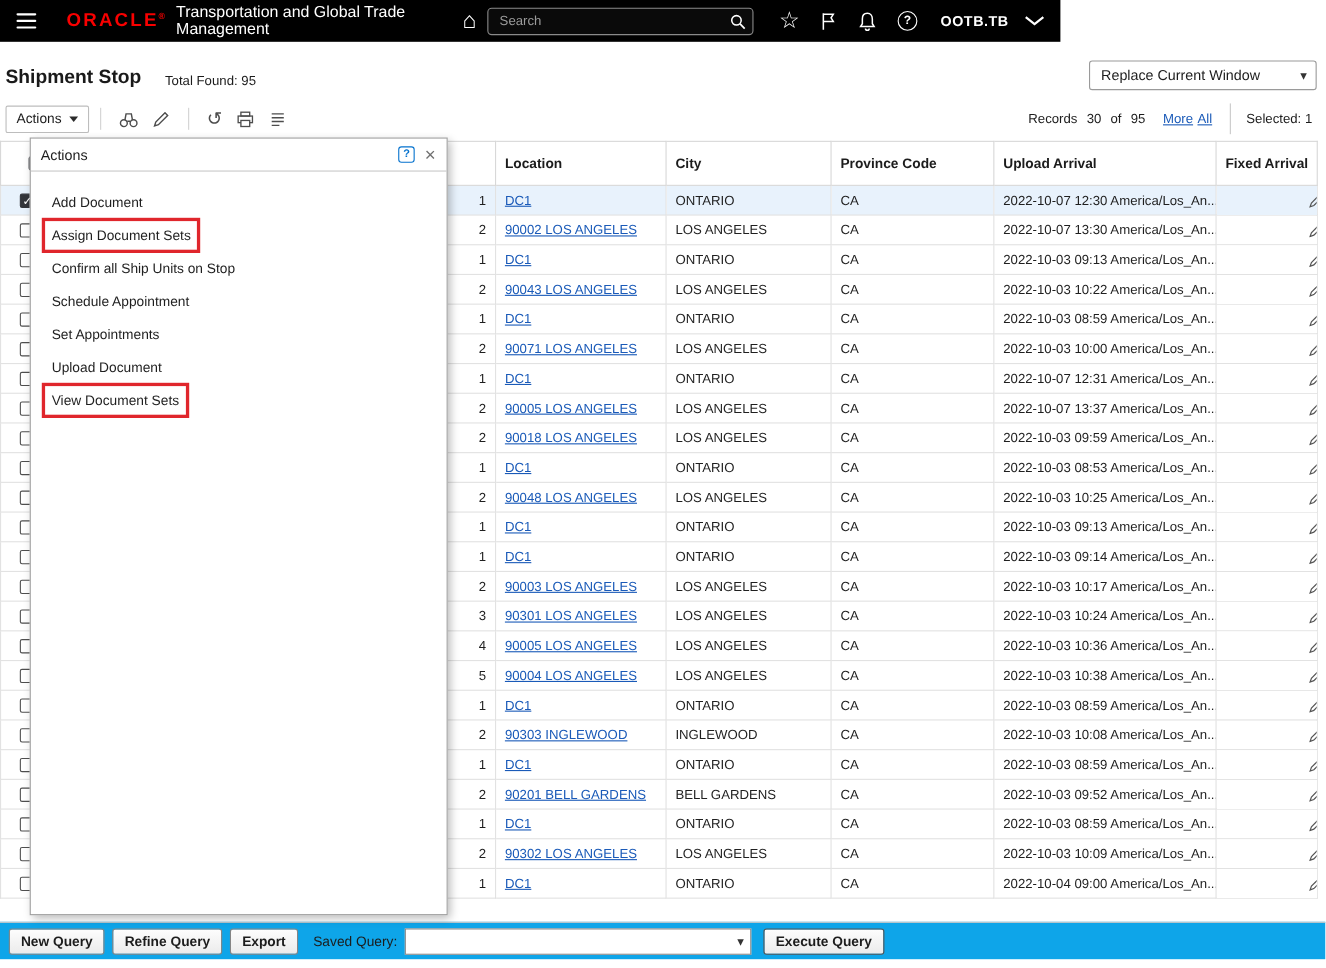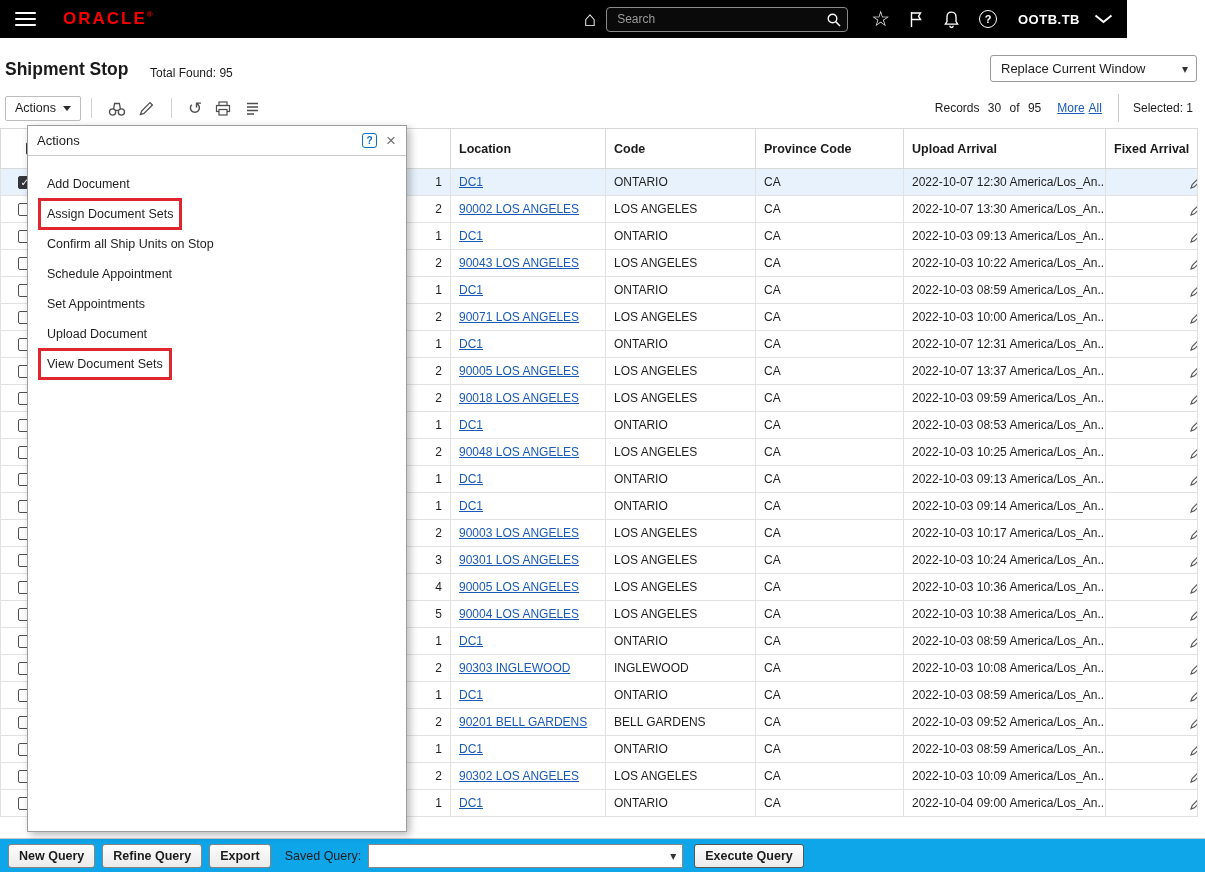--- a/index.html
+++ b/index.html
@@ -1,21 +1,21 @@
 <!DOCTYPE html>
 <html><head>
 <meta charset="utf-8">
 <style>
   * { margin:0; padding:0; box-sizing:border-box; }
   html,body { width:1205px; height:880px; }
   body { position:relative; font-family:"Liberation Sans", sans-serif; background:#fff; color:#1c1c1c; overflow:hidden; }
   .clickable { cursor:pointer; }
 
   
-  .topbar { position:absolute; top:0; left:0; width:1127px; height:38px; background:#000; display:flex; align-items:center; color:#fff; z-index:20; }
+  .topbar { position:absolute; top:0; left:0; width:964px; height:38px; background:#000; display:flex; align-items:center; color:#fff; z-index:20; }
   .hamburger { width:21px; margin-left:15px; }
   .hamburger span { display:block; height:2px; background:#fff; margin:4px 0; border-radius:1px; }
   .brand { color:#f80000; font-weight:bold; font-size:17px; letter-spacing:2px; margin-left:27px; }
   .brand sup { font-size:8px; letter-spacing:0; }
   .app-title { font-size:14.5px; font-weight:400; margin-left:10px; color:#fff; }
   .topbar-right { margin-left:auto; display:flex; align-items:center; margin-right:14px; }
   .home-icon { font-size:21px; line-height:20px; margin-right:10px; }
   .search-box { position:relative; width:242px; height:25px; border:1px solid #8a8a8a; border-radius:4px; background:#0a0a0a; margin-right:14px; }
   .search-box input { width:100%; height:100%; background:transparent; border:none; outline:none; color:#86efac; font-size:12px; padding:0 28px 0 10px; font-family:inherit; }
   .search-box input::placeholder { color:#9b9b9b; }
@@ -82,20 +82,21 @@
 </head>
 <body>
 
 <header class="topbar">
   <div class="hamburger clickable">
       <span></span>
       <span></span>
       <span></span>
     </div>
   <div class="brand"><span>ORACLE</span><sup>®</sup></div>
+  <div class="app-title">Transportation and Global Trade Management</div>
   <div class="topbar-right">
     <div class="home-icon clickable">⌂</div>
     <div class="search-box">
       <input placeholder="Search" style="">
       <svg class="search-mag clickable" width="16" height="16" viewBox="0 0 16 16">
           <circle cx="6.5" cy="6.5" r="4.3" fill="none" stroke="#fff" stroke-width="1.4"></circle>
           <line x1="9.8" y1="9.8" x2="14" y2="14" stroke="#fff" stroke-width="1.6"></line>
         </svg>
     </div>
     <div class="tico star clickable">☆</div>
@@ -182,21 +183,21 @@
         <col style="width:92px">
     </colgroup>
     <thead>
       <tr>
         <th class="c-check">
             <div class="cb checked clickable"></div>
           </th>
         <th></th>
         <th class="c-num clickable">Num</th>
         <th class="clickable">Location</th>
-        <th class="clickable">Code</th>
+        <th class="clickable">City</th>
         <th class="clickable">Province Code</th>
         <th class="clickable">Upload Arrival</th>
         <th class="clickable">Fixed Arrival</th>
       </tr>
     </thead>
     <tbody>
         <tr class="sel">
     <td class="c-check">
             <div class="cb clickable checked"></div>
           </td>

